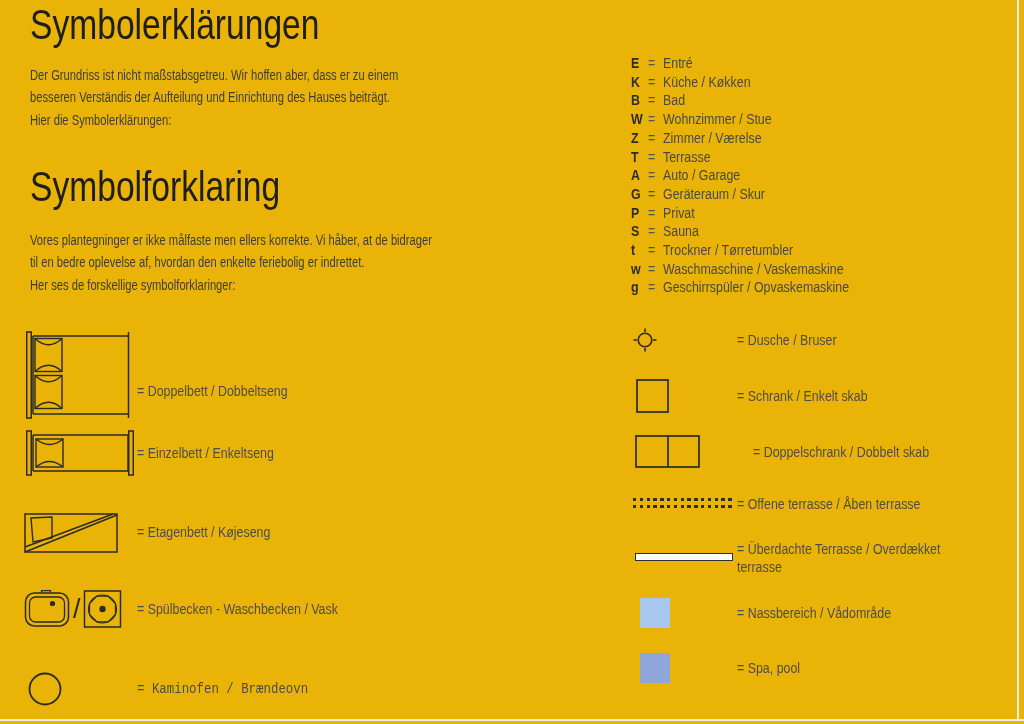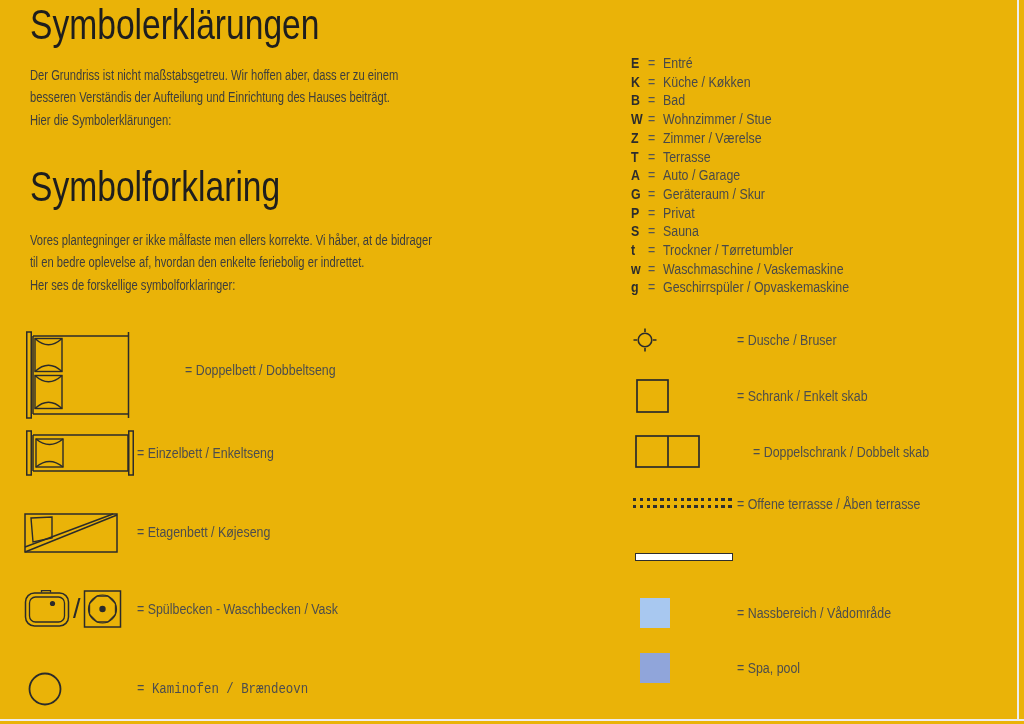--- a/index.html
+++ b/index.html
@@ -164,21 +164,21 @@
   <div class="sym" style="left:26px;top:330px;">
     <svg width="108" height="90" viewBox="0 0 108 90">
       <rect class="stroke" x="0.75" y="2" width="4.5" height="86" stroke-width="1.5"></rect>
       <path class="stroke" stroke-width="1.5" d="M7,6 H102.5 M7,84 H102.5 M7,6 V84 M102.5,2 V88"></path>
       <rect class="stroke" x="9" y="8.5" width="27" height="33" stroke-width="1.4"></rect>
       <path class="stroke" stroke-width="1.4" d="M9,8.5 Q22.5,21 36,8.5 M9,41.5 Q22.5,29 36,41.5"></path>
       <rect class="stroke" x="9" y="45.5" width="27" height="33" stroke-width="1.4"></rect>
       <path class="stroke" stroke-width="1.4" d="M9,45.5 Q22.5,58 36,45.5 M9,78.5 Q22.5,66 36,78.5"></path>
     </svg>
   </div>
-  <div class="lbl lbl-left" style="top:325px;height:90px;margin-left:48px;">
+  <div class="lbl lbl-left" style="top:346px;height:90px;">
       <span class="cond">= Doppelbett / Dobbeltseng</span>
     </div>
 
   <div class="sym" style="left:26px;top:429px;">
     <svg width="108" height="48" viewBox="0 0 108 48">
       <rect class="stroke" x="0.75" y="2" width="4.5" height="44" stroke-width="1.5"></rect>
       <rect class="stroke" x="102.75" y="2" width="4.5" height="44" stroke-width="1.5"></rect>
       <path class="stroke" stroke-width="1.5" d="M7,6 H102 M7,42 H102 M7,6 V42 M102,6 V42"></path>
       <rect class="stroke" x="10" y="10" width="27" height="28" stroke-width="1.4"></rect>
       <path class="stroke" stroke-width="1.4" d="M10,10 Q23.5,21 37,10 M10,38 Q23.5,27 37,38"></path>
@@ -262,20 +262,23 @@
       <div class="dotrow"></div>
     </div>
   </div>
   <div class="lbl lbl-right" style="top:497px;height:13px;">
       <span class="cond">= Offene terrasse / Åben terrasse</span>
     </div>
 
   <div class="sym" style="left:635px;top:553px;">
     <div class="cov-terrace"></div>
   </div>
+  <div class="lbl lbl-right" style="top:549px;height:18px;">
+      <span class="cond">= Überdachte Terrasse / Overdækket terrasse</span>
+    </div>
 
   <div class="sym" style="left:640px;top:598px;">
     <div class="colorbox" style="background: rgb(168, 200, 240);"></div>
   </div>
   <div class="lbl lbl-right" style="top:598px;height:30px;">
       <span class="cond">= Nassbereich / Vådområde</span>
     </div>
 
   <div class="sym" style="left:640px;top:653px;">
     <div class="colorbox" style="background: rgb(144, 165, 218);"></div>

